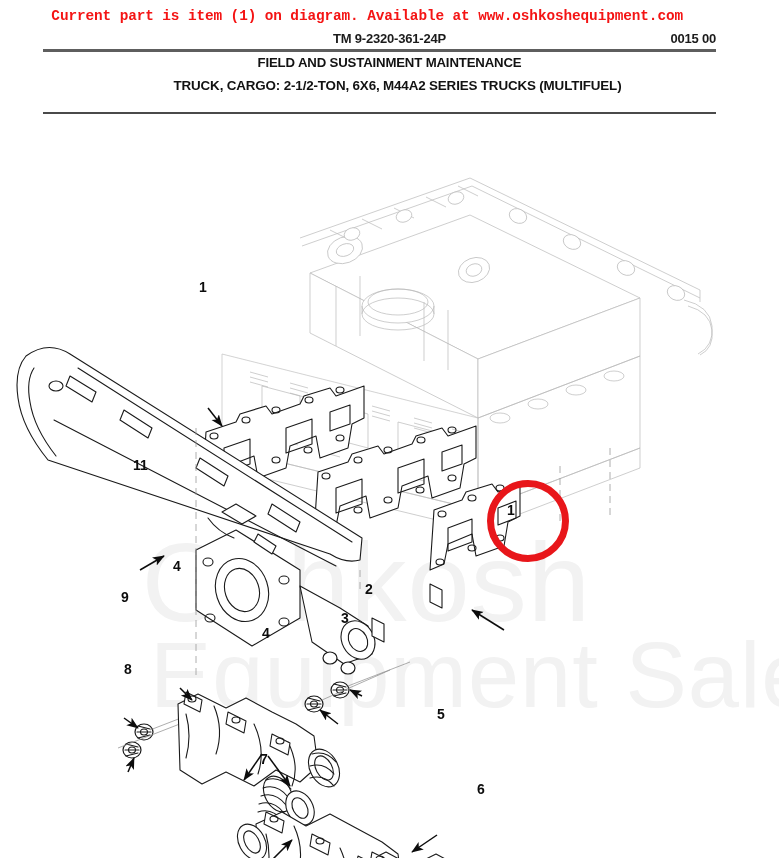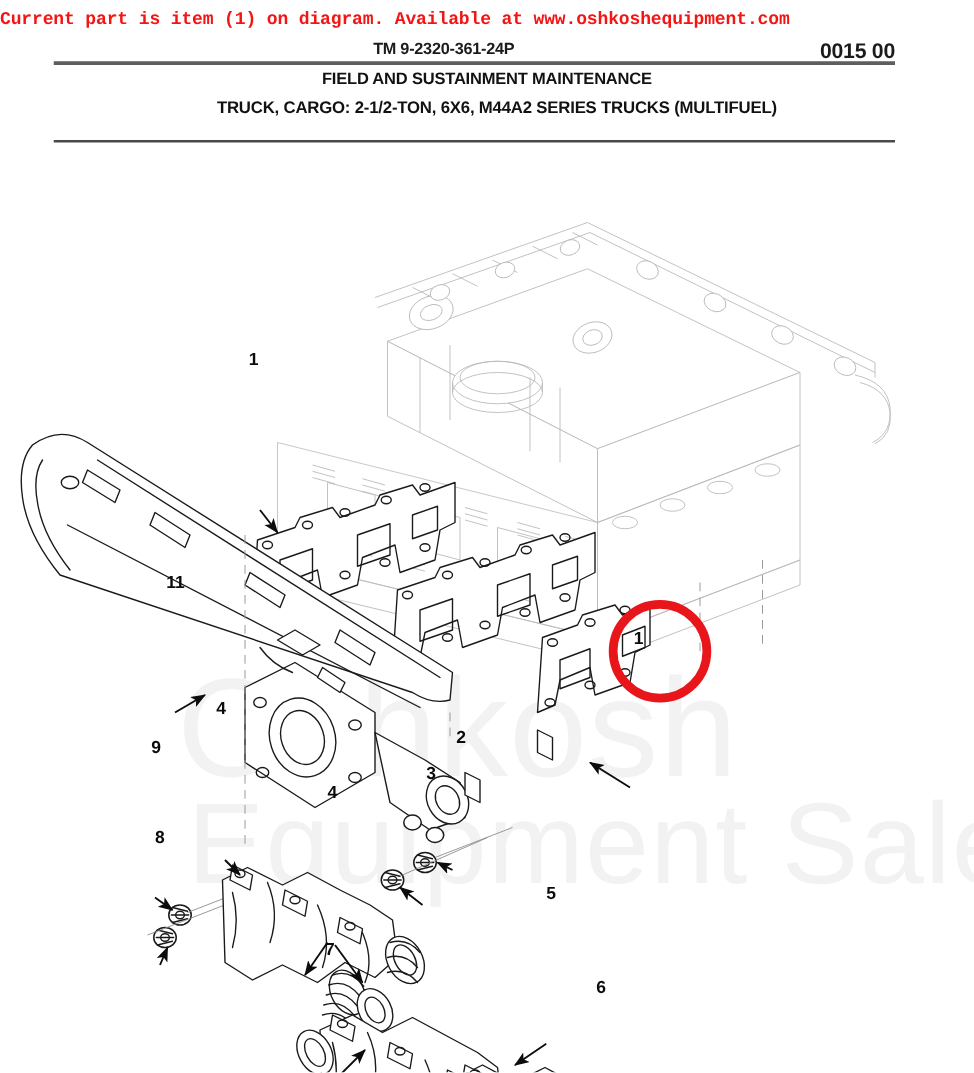--- a/index.html
+++ b/index.html
@@ -9,35 +9,35 @@
     background:#ffffff;
     font-family:"Liberation Sans", sans-serif;
     overflow:hidden;
     position:relative;
   }
   #page{position:relative;width:779px;height:858px;}
 
   
   .banner{
     position:absolute;left:0;top:8px;width:683px;
-    text-align:left;
+    text-align:right;
     font-family:"Liberation Mono","DejaVu Sans Mono",monospace;
     font-size:14.4px;font-weight:700;letter-spacing:-0.1px;
     color:#f41414;white-space:nowrap;
   }
   .tmline{
     position:absolute;left:0;top:31px;width:779px;height:16px;
   }
   .tm-num{
-    position:absolute;left:0;top:0;width:710px;text-align:center;
+    position:absolute;left:0;top:0;width:779px;text-align:center;
     font-size:13px;font-weight:700;color:#1b1b1b;letter-spacing:-0.2px;
   }
   .pg-num{
     position:absolute;right:63px;top:0;
-    font-size:17px;font-weight:700;color:#1b1b1b;letter-spacing:-0.2px;
+    font-size:13px;font-weight:700;color:#1b1b1b;letter-spacing:-0.2px;
   }
   .rule{
     position:absolute;left:43px;width:673px;background:#5e5e5e;
   }
   .rule-top{top:49px;height:3px;}
   .rule-bot{top:112px;height:2px;background:#4a4a4a;}
 
   .titleblock{
     position:absolute;left:0;top:55px;width:779px;text-align:center;
   }

